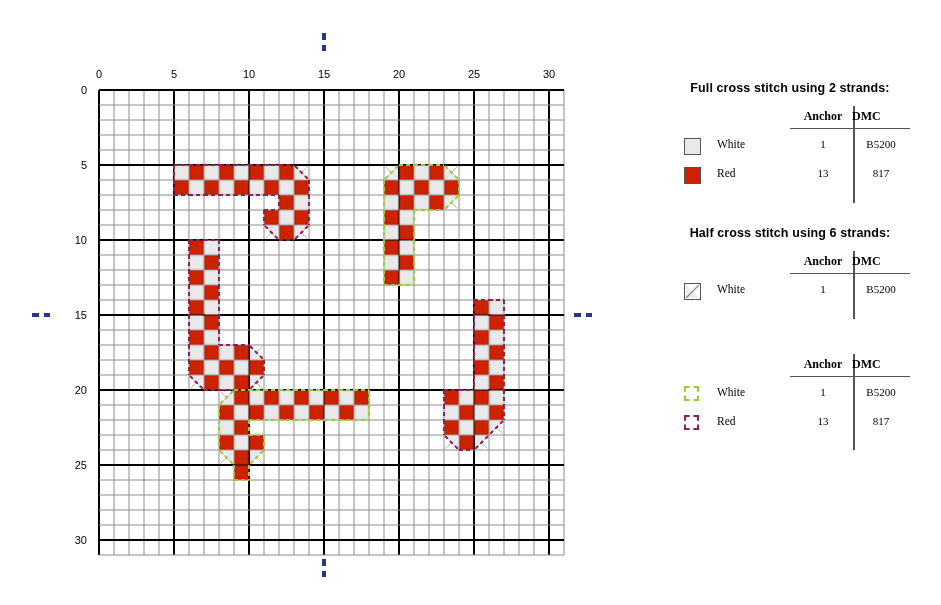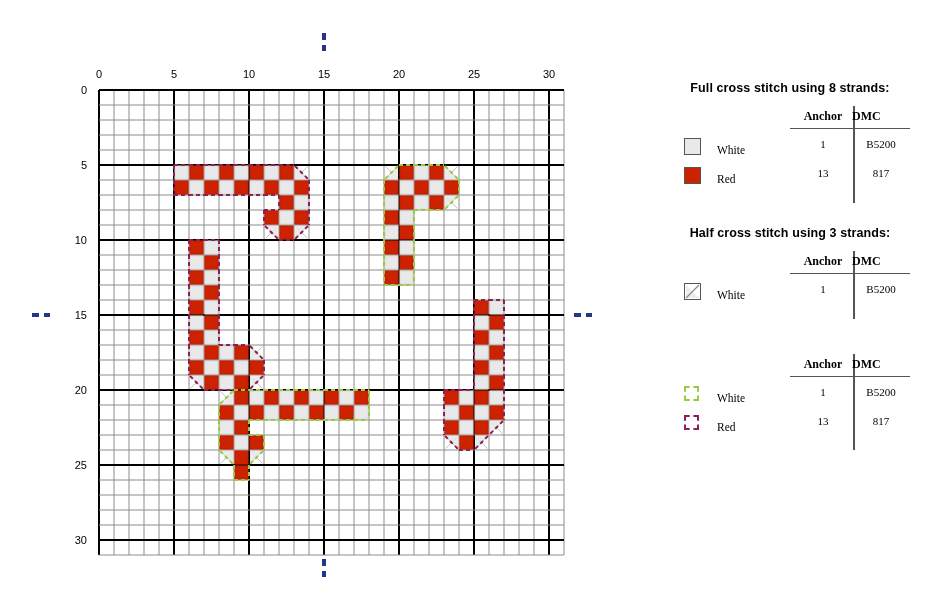--- a/index.html
+++ b/index.html
@@ -14,21 +14,21 @@
   .lhead{position:relative;height:15px;font-weight:bold;font-size:12px;color:#000;}
   .col-anchor{position:absolute;left:150px;width:66px;text-align:center;}
   .col-dmc{position:absolute;left:212px;width:58px;}
   .lrule{position:absolute;left:150px;top:19px;width:120px;border-top:1.5px solid #555;}
   .ldiv{position:absolute;left:213px;top:-3px;width:1.5px;background:#555;}
   .lrows{padding-top:10px;}
   .lrow{position:relative;height:29px;}
   .sw{position:absolute;left:44px;top:4px;width:15px;height:15px;box-sizing:content-box;}
   .swb{border:1.5px solid #555;}
   .swd{width:11px;height:11px;border:2px dashed #999;background:#fff;}
-  .nm{position:absolute;left:77px;top:4px;font-size:11.5px;color:#000;margin-top:6px;}
+  .nm{position:absolute;left:77px;top:4px;font-size:11.5px;color:#000;}
   .an{position:absolute;left:150px;width:66px;top:4px;font-size:11px;text-align:center;color:#000;}
   .dm{position:absolute;left:212px;width:58px;top:4px;font-size:11px;text-align:center;color:#000;}
 </style>
 </head>
 <body>
 
 <div id="stage">
 
   <svg id="chart-svg" width="620" height="605" viewBox="0 0 620 605">
     <g id="g-grid">
@@ -422,21 +422,21 @@
         <line x1="324" y1="33" x2="324" y2="51" stroke="#26348c" stroke-width="4" stroke-dasharray="7 5"></line>
         <line x1="324" y1="559" x2="324" y2="577" stroke="#26348c" stroke-width="4" stroke-dasharray="7 5"></line>
         <line x1="32" y1="315" x2="50" y2="315" stroke="#26348c" stroke-width="4" stroke-dasharray="7 5"></line>
         <line x1="574" y1="315" x2="592" y2="315" stroke="#26348c" stroke-width="4" stroke-dasharray="7 5"></line>
       </g>
   </svg>
 
   <div id="legend">
 
     <div class="lsection" style="top:6px">
-      <div class="ltitle">Full cross stitch using 8 strands:</div>
+      <div class="ltitle">Full cross stitch using 2 strands:</div>
       <div class="ltable">
         <div class="ldiv" style="height:97px"></div>
         <div class="lhead">
           <span class="col-anchor">Anchor</span>
           <span class="col-dmc">DMC</span>
           <span class="lrule"></span>
         </div>
         <div class="lrows">
             <div class="lrow">
               <span class="sw swb" style="background: rgb(233, 233, 233);"></span>
@@ -448,21 +448,21 @@
               <span class="sw swb" style="background: rgb(204, 34, 0);"></span>
               <span class="nm">Red</span>
               <span class="an">13</span>
               <span class="dm">817</span>
             </div>
           </div>
       </div>
     </div>
 
     <div class="lsection" style="top:151px">
-      <div class="ltitle">Half cross stitch using 3 strands:</div>
+      <div class="ltitle">Half cross stitch using 6 strands:</div>
       <div class="ltable">
         <div class="ldiv" style="height:68px"></div>
         <div class="lhead">
           <span class="col-anchor">Anchor</span>
           <span class="col-dmc">DMC</span>
           <span class="lrule"></span>
         </div>
         <div class="lrows">
             <div class="lrow">
               <span class="sw swb" style="background: rgb(255, 255, 255);"><svg width="15" height="15">

